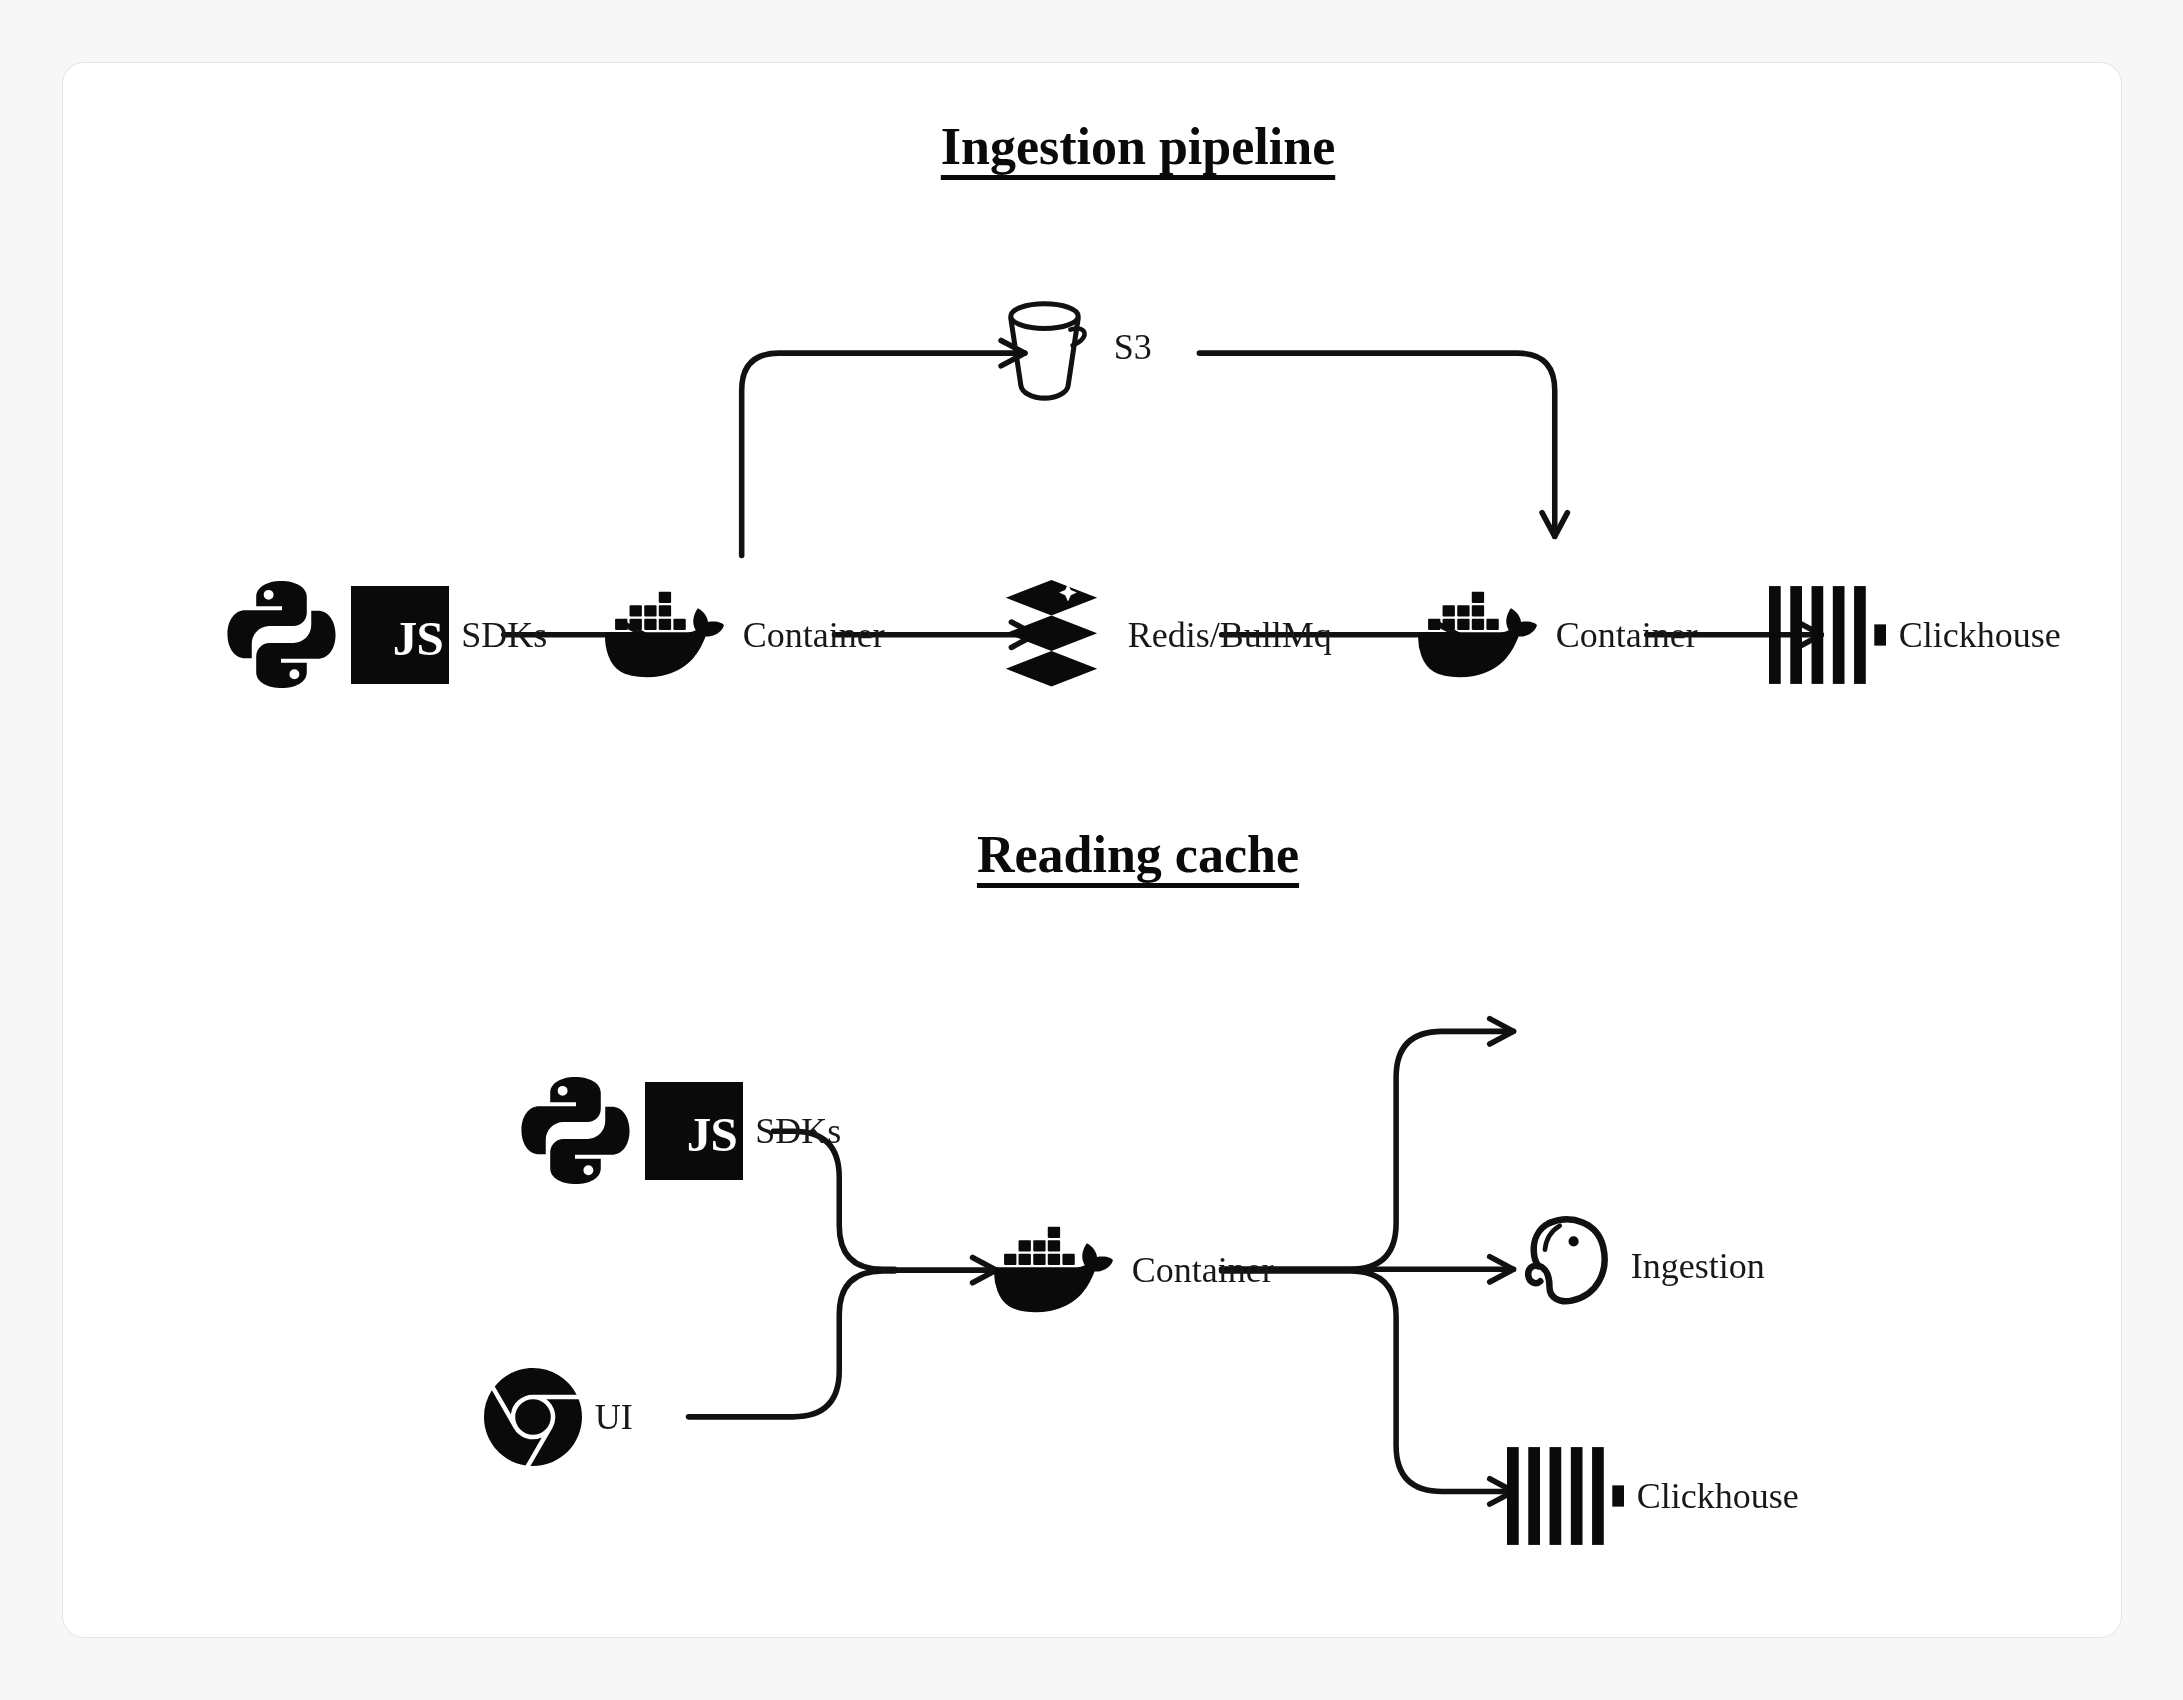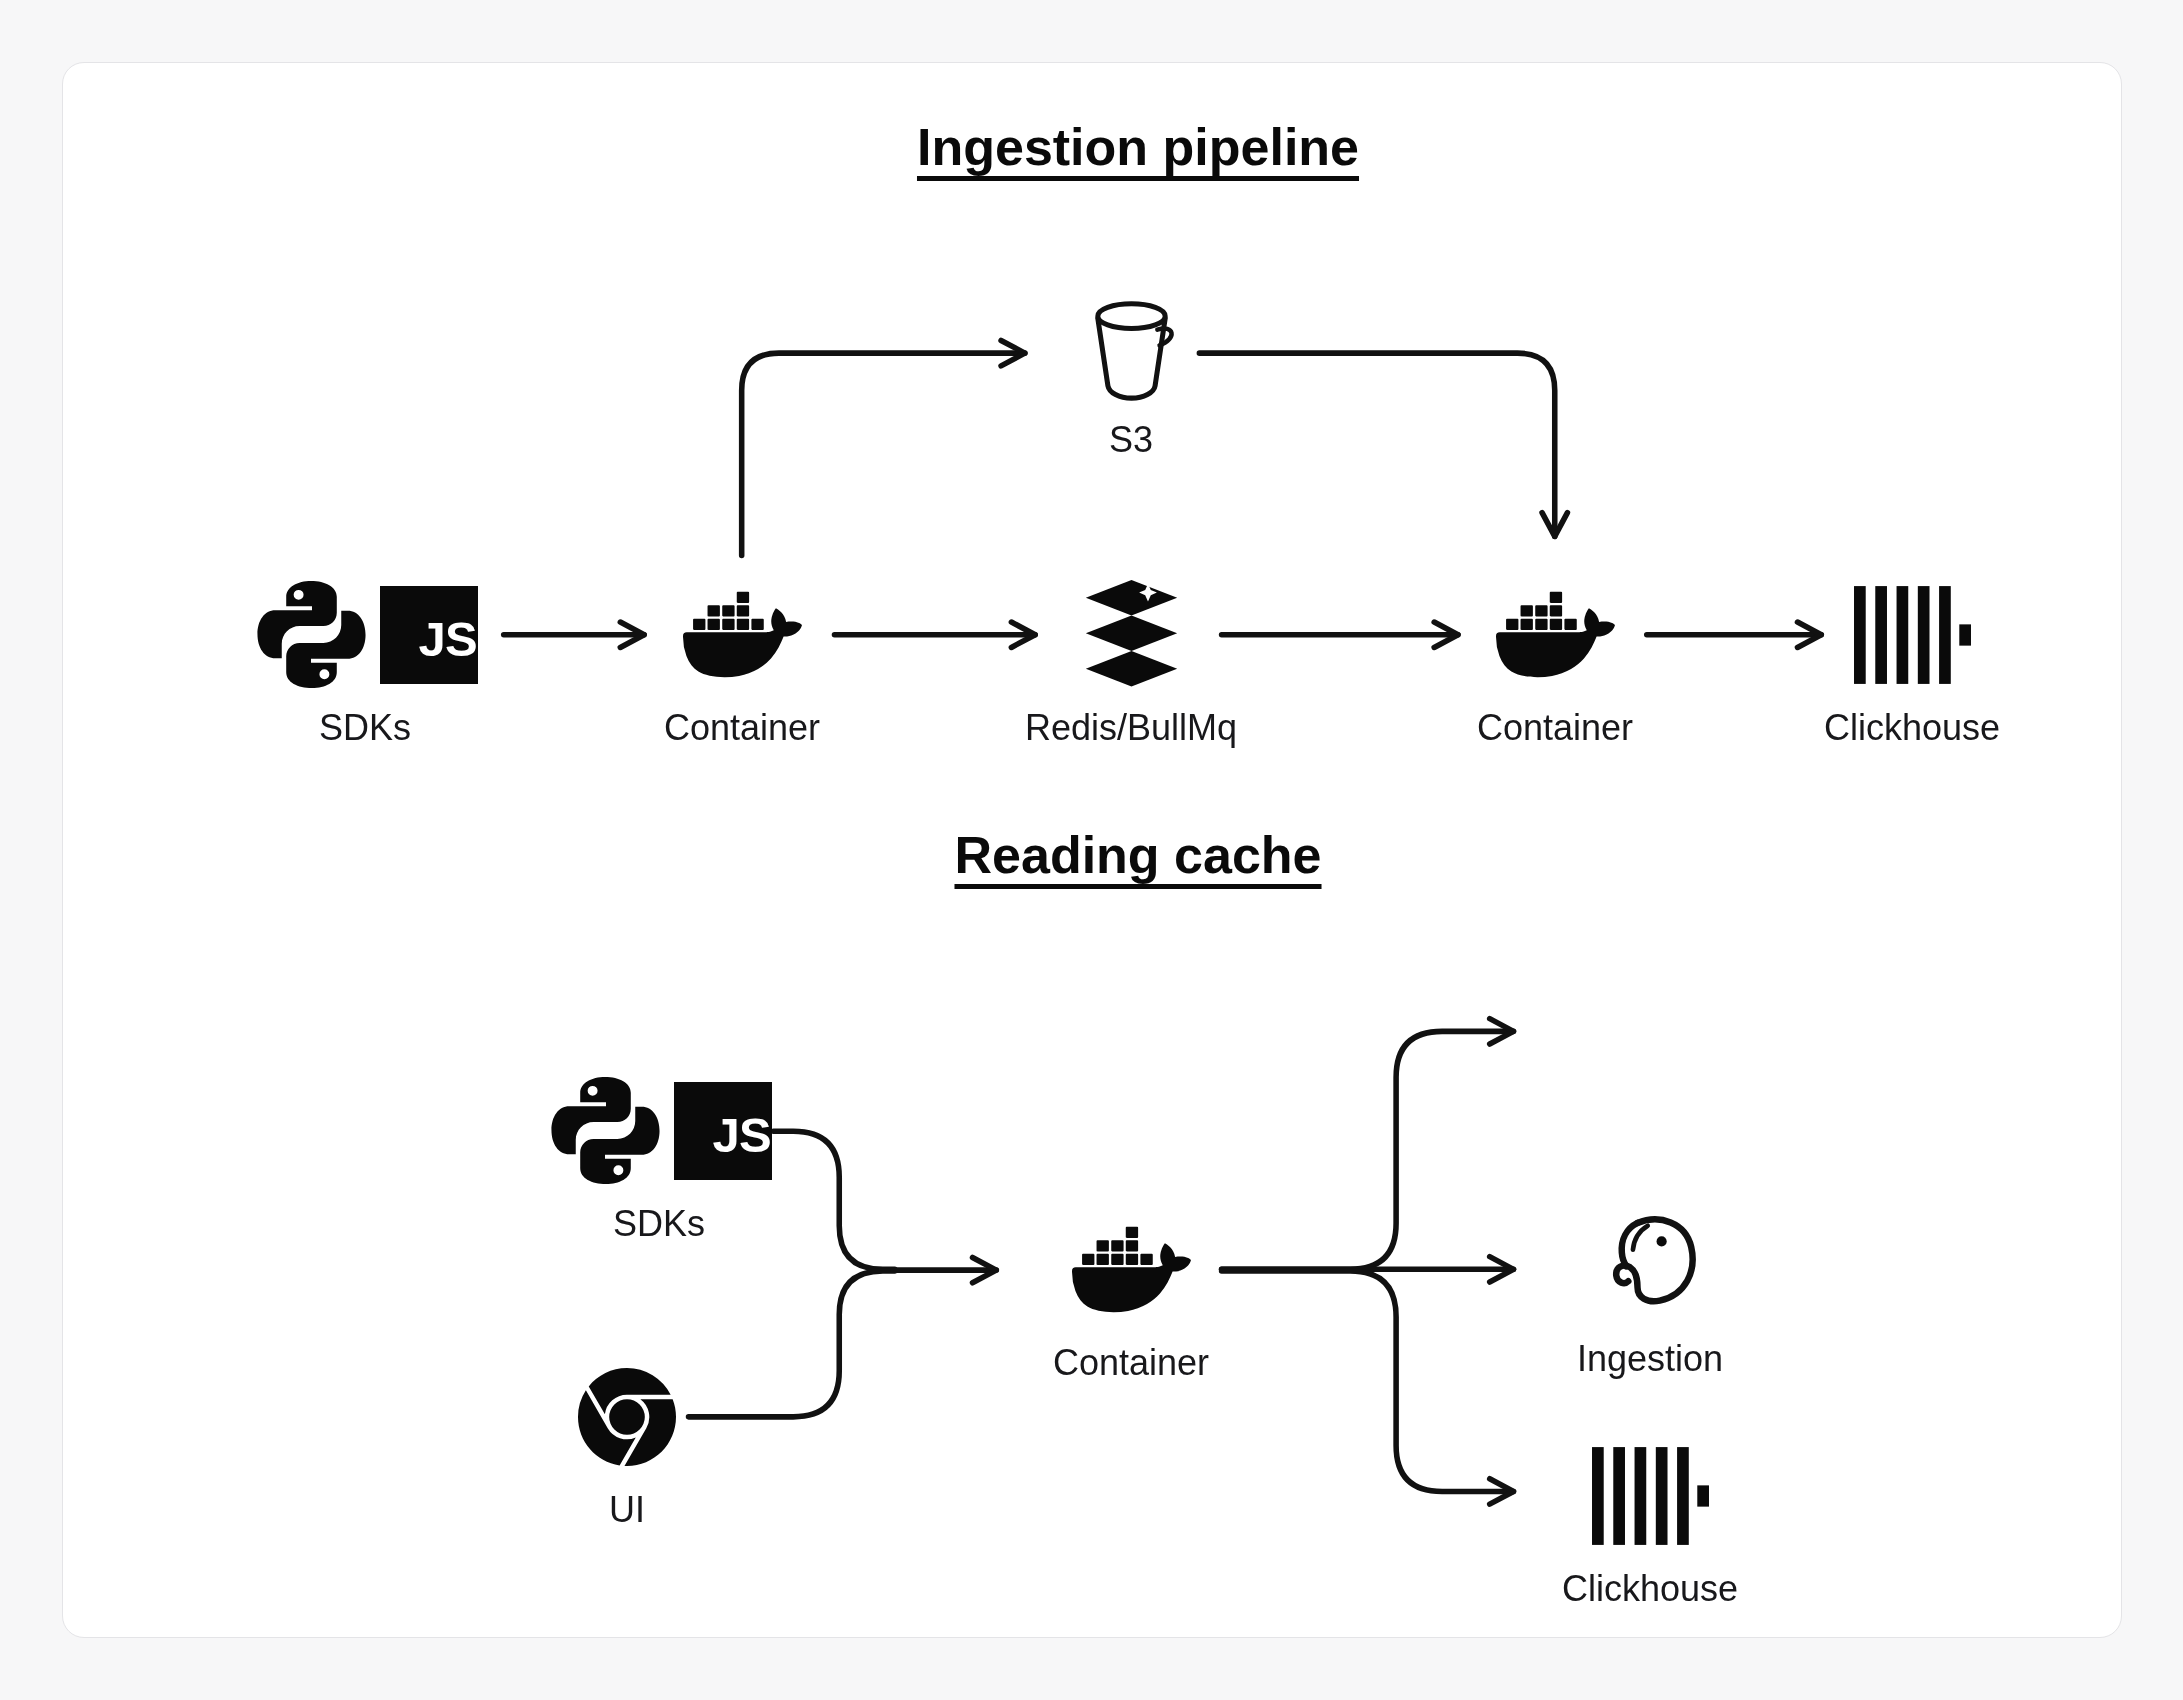--- a/index.html
+++ b/index.html
@@ -1,31 +1,31 @@
 <!DOCTYPE html>
 <html style="font-size:12.7px"><head>
 <meta charset="utf-8">
 <style>
   * { margin:0; padding:0; box-sizing:border-box; }
   html,body { width:2183px; height:1701px; overflow:hidden; }
   body { background:#f7f7f8; font-family:"Liberation Sans", sans-serif; color:#111; }
-  .canvas { position:relative; width:2183px; height:1701px; }
+  .canvas { position:relative; width:2183px; height:1701px;font-family:Liberation Serif, serif; }
   .card {
     position:absolute; left:62px; top:62px; width:2060px; height:1576px;
     background:#ffffff; border:1.6px solid #e4e4e7; border-radius:22px;
   }
   .title {
     position:absolute; left:1138px; transform:translateX(-50%);
     white-space:nowrap; font-size:52px; font-weight:bold; color:#0a0a0a;
     text-decoration:underline; text-decoration-thickness:4.8px; text-underline-offset:11px;
   }
   .t1 { top:117px; }
   .t2 { top:825px; }
   .wires { position:absolute; left:0; top:0; pointer-events:none; }
-  .node { position:absolute; width:286px; display:flex; flex-direction:column; align-items:center; gap:12.7px; }
+  .node { position:absolute; width:286px; display:flex; flex-direction:row; align-items:center; gap:12.7px; }
   .iconbox { height:119px; display:flex; align-items:center; justify-content:center; gap:9.5px; }
   .label { font-size:36px; color:#18181b; white-space:nowrap; }
   .glyph { display:block; fill:#0a0a0a; }
   .jsbadge {
     width:98px; height:98px; background:#0a0a0a; color:#ffffff;
     display:flex; align-items:center; justify-content:center;
     font-weight:bold; font-size:49px; letter-spacing:-0.8px;padding-left:32px;
   }
   .jsbadge span { transform:translate(2.4px,4px); }
   .defs-hidden { position:absolute; width:0; height:0; }

